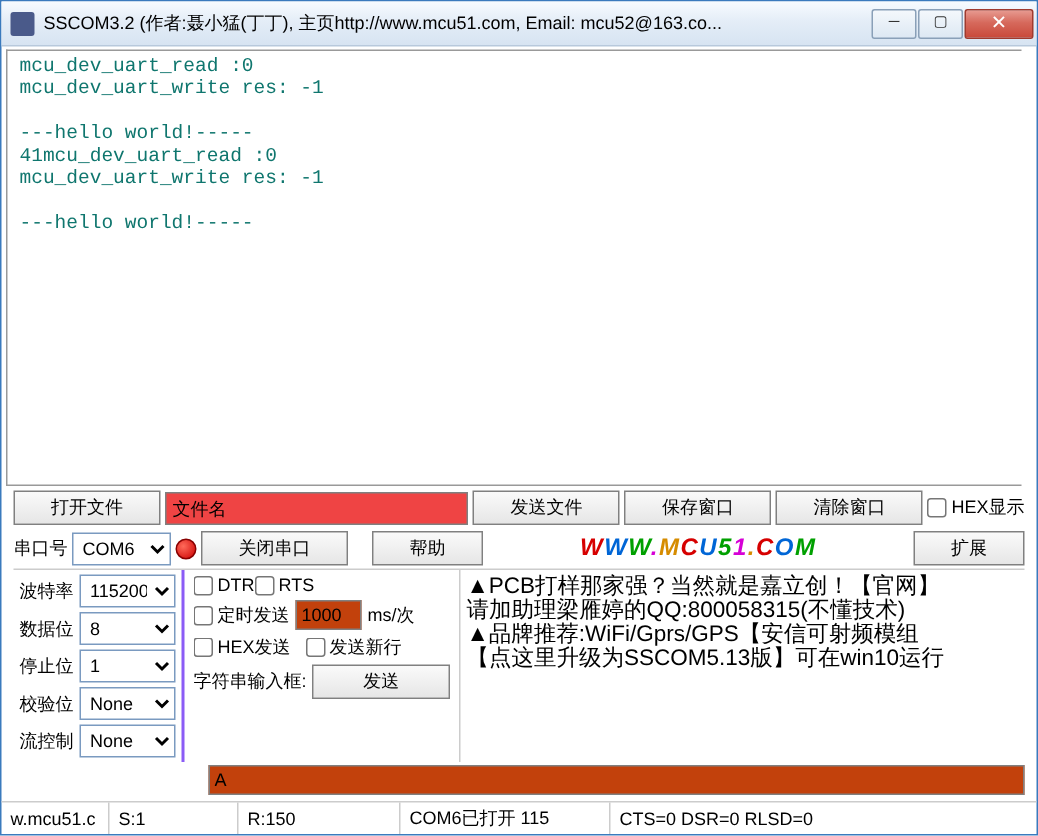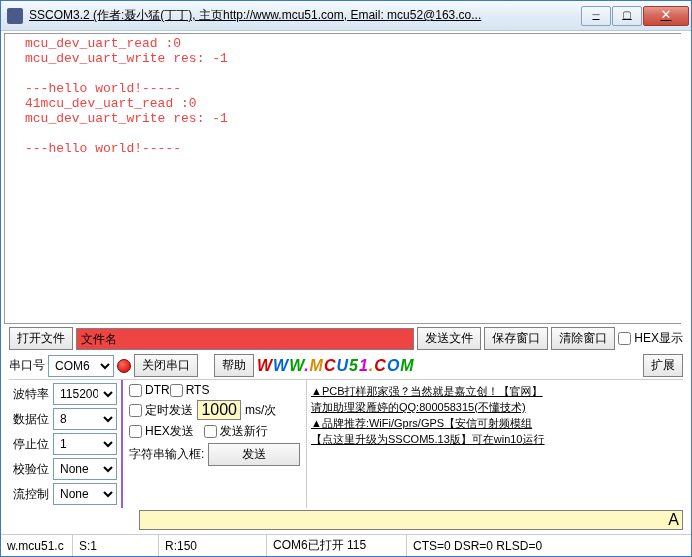--- a/index.html
+++ b/index.html
@@ -1,39 +1,39 @@
 <!DOCTYPE html>
 <html><head>
 <meta charset="utf-8">
 <style>
 * { box-sizing: border-box; margin: 0; padding: 0; font-family: "Microsoft YaHei", SimSun, Arial, sans-serif; }
 body { background: #5a9bd4; width: 692px; height: 557px; overflow: hidden; }
 .window { width: 692px; height: 557px; background: #fff; border: 1px solid #3a7abd; display: flex; flex-direction: column; }
-.titlebar { height: 30px; background: linear-gradient(#f7fbff,#e4edf7 45%,#d7e4f2); display: flex; align-items: center; padding: 0 2px 0 6px; border-bottom: 1px solid #b8c9dc; text-decoration: underline; }
+.titlebar { height: 30px; background: linear-gradient(#f7fbff,#e4edf7 45%,#d7e4f2); display: flex; align-items: center; padding: 0 2px 0 6px; border-bottom: 1px solid #b8c9dc; }
 .titlebar .icon { width: 16px; height: 16px; background: #4a5a8a; margin-right: 6px; border-radius: 2px; }
 .titlebar .title { flex: 1; font-size: 12px; color: #000; white-space: nowrap; overflow: hidden; }
 .winbtns { display: flex; gap: 0; }
 .winbtn { width: 30px; height: 20px; border: 1px solid #8aa0b8; background: linear-gradient(#f4f8fc,#dde8f3); font-size: 10px; line-height: 16px; text-align: center; cursor: pointer; border-radius: 2px; margin-left: 1px; color: #333; }
 .winbtn.close { width: 46px; background: linear-gradient(#e79a90,#d6695c 45%,#c94a3b); border-color: #a03a2e; color: #fff; font-size: 13px; }
-.console { flex: 1; background: #fff; margin: 2px 10px 1px 3px; font-family: "Courier New", monospace; font-size: 13px; padding: 2px 20px; white-space: pre; overflow: hidden; color: #ef4444; border: 1px solid #999; border-right: none; position: relative; }
+.console { flex: 1; background: #fff; margin: 2px 10px 1px 3px; font-family: "Courier New", monospace; font-size: 13px; padding: 2px 8px; white-space: pre; overflow: hidden; color: #0f766e; border: 1px solid #999; border-right: none; position: relative; }
 .toolbar { padding: 2px 8px 2px 8px; font-size: 12px; display: flex; align-items: center; gap: 3px; }
 .toolbar .lbl { white-space: nowrap; }
 .filebox { flex: 1; height: 22px; border: 1px solid #808080; background: #ef4444; padding: 2px 4px; font-size: 12px; }
-.btn { height: 23px; border: 1px solid #808080; background: linear-gradient(#fafafa,#e6e6e6); font-size: 12px; padding: 0 7px; cursor: pointer; }
+.btn { height: 23px; border: 1px solid #808080; background: linear-gradient(#fafafa,#e6e6e6); font-size: 12px; padding: 0 24px; cursor: pointer; }
 .combox { height: 22px; border: 1px solid #7a9ac0; background: #fff; font-size: 12px; padding: 0 2px; }
 .rec { width: 14px; height: 14px; border-radius: 50%; background: radial-gradient(circle at 35% 35%, #ff6a5a, #c00); border: 1px solid #800; display: inline-block; vertical-align: middle; }
 .logo { font-family: "Times New Roman", serif; font-weight: bold; font-style: italic; font-size: 16px; letter-spacing: 1px; }
 .logo .w1{color:#d60000}.logo .w2{color:#0066d6}.logo .w3{color:#00a000}.logo .w4{color:#d600d6}.logo .w5{color:#d68c00}.logo .w6{color:#d60000}.logo .w7{color:#0066d6}.logo .w8{color:#00a000}.logo .w9{color:#d600d6}.logo .w10{color:#d68c00}.logo .w11{color:#d60000}.logo .w12{color:#0066d6}.logo .w13{color:#00a000}
 .panel { margin: 0 8px 0 8px; border-top: 1px solid #ccc; display: flex; font-size: 12px; }
 .panel-left { padding: 3px 4px; display: grid; grid-template-columns: auto auto; column-gap: 4px; row-gap: 3px; align-items: center; border-right: 2px solid #8b5cf6; }
 .panel-mid { padding: 3px 6px; display: flex; flex-direction: column; gap: 3px; border-right: 1px solid #ccc; width: 184px; }
-.panel-right { flex: 1; padding: 3px 4px; font-size: 11px; line-height: 16px; overflow: hidden; white-space: nowrap; text-decoration: underline; }
+.panel-right { flex: 1; padding: 3px 4px; font-size: 15px; line-height: 16px; overflow: hidden; white-space: nowrap; }
 .chk { display: flex; align-items: center; gap: 3px; white-space: nowrap; }
 .chk input { width: 13px; height: 13px; }
-.ibox { height: 20px; border: 1px solid #808080; background: #fef9c3; font-size: 16px; padding: 0 3px; text-align: right; }
+.ibox { height: 20px; border: 1px solid #808080; background: #c2410c; font-size: 12px; padding: 0 3px; }
 .sendrow { display: flex; align-items: center; gap: 4px; }
 .status { height: 22px; border-top: 1px solid #ccc; display: flex; font-size: 12px; align-items: center; }
 .status .cell { padding: 0 6px; border-right: 1px solid #ccc; height: 100%; display: flex; align-items: center; }
 </style>
 </head>
 <body>
 
 <div class="window">
   <div class="titlebar">
     <div class="icon"></div>
@@ -66,21 +66,21 @@
       </label>
   </div>
 
   <div class="toolbar">
     <span class="lbl">串口号</span>
     <select class="combox" style="width:66px"><option>COM6</option></select>
     <span class="rec"></span>
     <button class="btn">关闭串口</button>
     <span style="width:10px"></span>
     <button class="btn">帮助</button>
-    <span style="flex:1;text-align:left" class="logo"><span class="w1">W</span><span class="w2">W</span><span class="w3">W</span><span class="w4">.</span><span class="w5">M</span><span class="w6">C</span><span class="w7">U</span><span class="w8">5</span><span class="w9">1</span><span class="w10">.</span><span class="w11">C</span><span class="w12">O</span><span class="w13">M</span></span>
+    <span style="flex:1;text-align:center" class="logo"><span class="w1">W</span><span class="w2">W</span><span class="w3">W</span><span class="w4">.</span><span class="w5">M</span><span class="w6">C</span><span class="w7">U</span><span class="w8">5</span><span class="w9">1</span><span class="w10">.</span><span class="w11">C</span><span class="w12">O</span><span class="w13">M</span></span>
     <button class="btn">扩展</button>
   </div>
 
   <div class="panel">
     <div class="panel-left">
       <span>波特率</span>
       <select class="combox" style="width:64px"><option>115200</option></select>
       <span>数据位</span>
       <select class="combox" style="width:64px"><option>8</option></select>
       <span>停止位</span>

